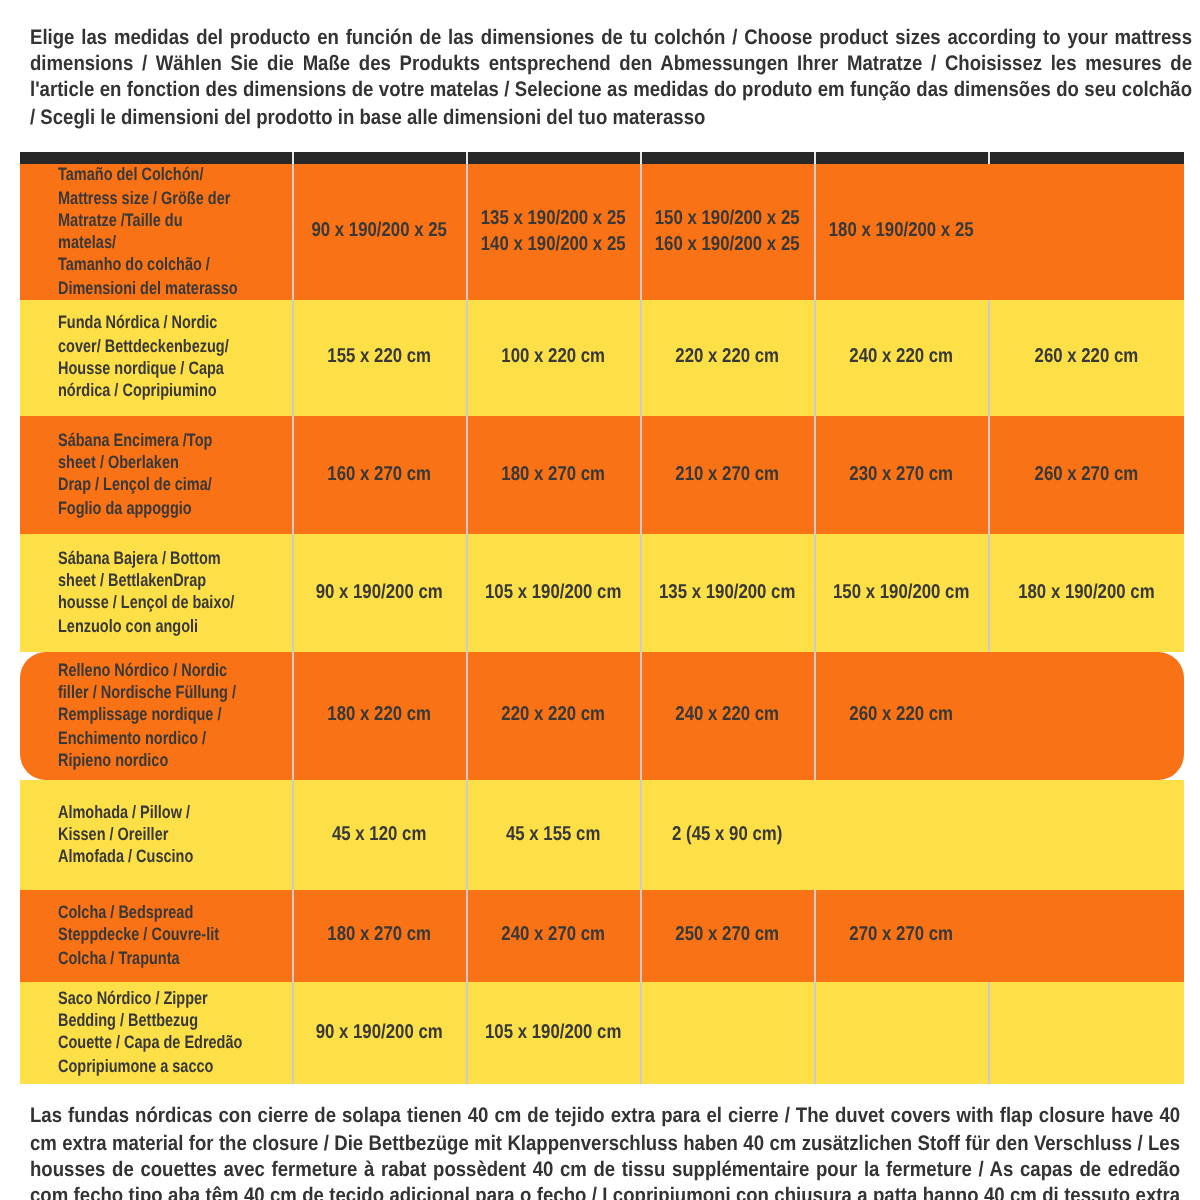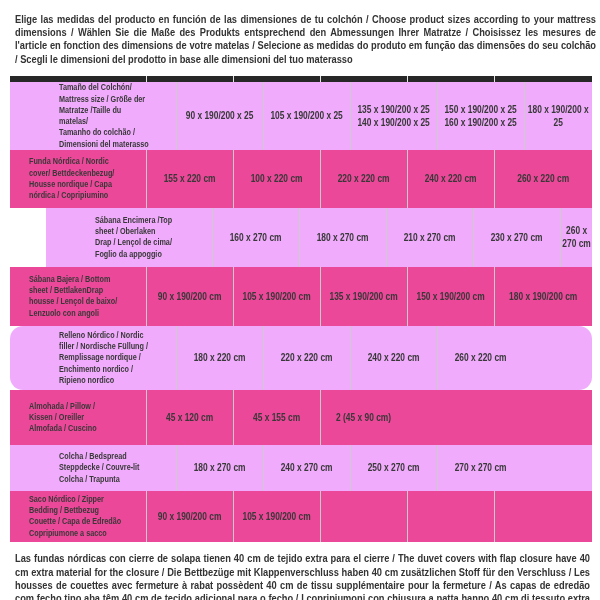--- a/index.html
+++ b/index.html
@@ -22,22 +22,22 @@
     transform-origin:left top;
     color:#333333;
   }
   .sizes-table { margin:5px 8px 0 10px; }
   .row, .bar-row {
     display:grid;
     grid-template-columns:136px 87px 87px 87px 87px 1fr;
   }
   .bar-row .bar { height:6px; background:#272727; }
   .bar-row .bar + .bar { border-left:1px solid #e6e6e6; }
-  .row { background:#ec4899; }
-  .row.stripe { background:#f0abfc;padding-left:30px; }
+  .row { background:#fde047; }
+  .row.stripe { background:#f97316; }
   .cell { display:flex; align-items:center; box-sizing:border-box; }
   .row .cell + .cell { border-left:1px solid #cbcbcb; }
   .cell.label { padding-left:19px; padding-right:2px; }
   .label-text {
     display:block;
     width:124%;
     transform:scaleX(0.805);
     transform-origin:left center;
     font-size:9px;
     line-height:1.25;
@@ -50,21 +50,21 @@
     width:120%;
     transform:scaleX(0.84);
     transform-origin:center center;
     text-align:center;
     font-size:10px;
     line-height:1.35;
     white-space:pre-line;
   }
   .rh-head { min-height:65px; }
   .rh-0 { min-height:58px; }
-  .rh-1 { min-height:59px;margin-left:36px; }
+  .rh-1 { min-height:59px; }
   .rh-2 { min-height:59px; }
   .rh-3 { min-height:64px;border-radius:13px; }
   .rh-4 { min-height:55px; }
   .rh-5 { min-height:46px; }
   .rh-6 { min-height:51px; }
 </style>
 </head>
 <body>
 
 <div class="intro-wrap">
@@ -87,23 +87,20 @@
       <span class="label-text">Tamaño del Colchón/
 Mattress size / Größe der
 Matratze /Taille du matelas/
 Tamanho do colchão /
 Dimensioni del materasso</span>
     </div>
     <div class="cell value">
       <span class="value-text">90 x 190/200 x 25</span>
     </div>
     <div class="cell value">
-      <span class="value-text">105 x 190/200 x 25</span>
-    </div>
-    <div class="cell value">
       <span class="value-text">135 x 190/200 x 25
 140 x 190/200 x 25</span>
     </div>
     <div class="cell value">
       <span class="value-text">150 x 190/200 x 25
 160 x 190/200 x 25</span>
     </div>
     <div class="cell value">
       <span class="value-text">180 x 190/200 x 25</span>
     </div>

